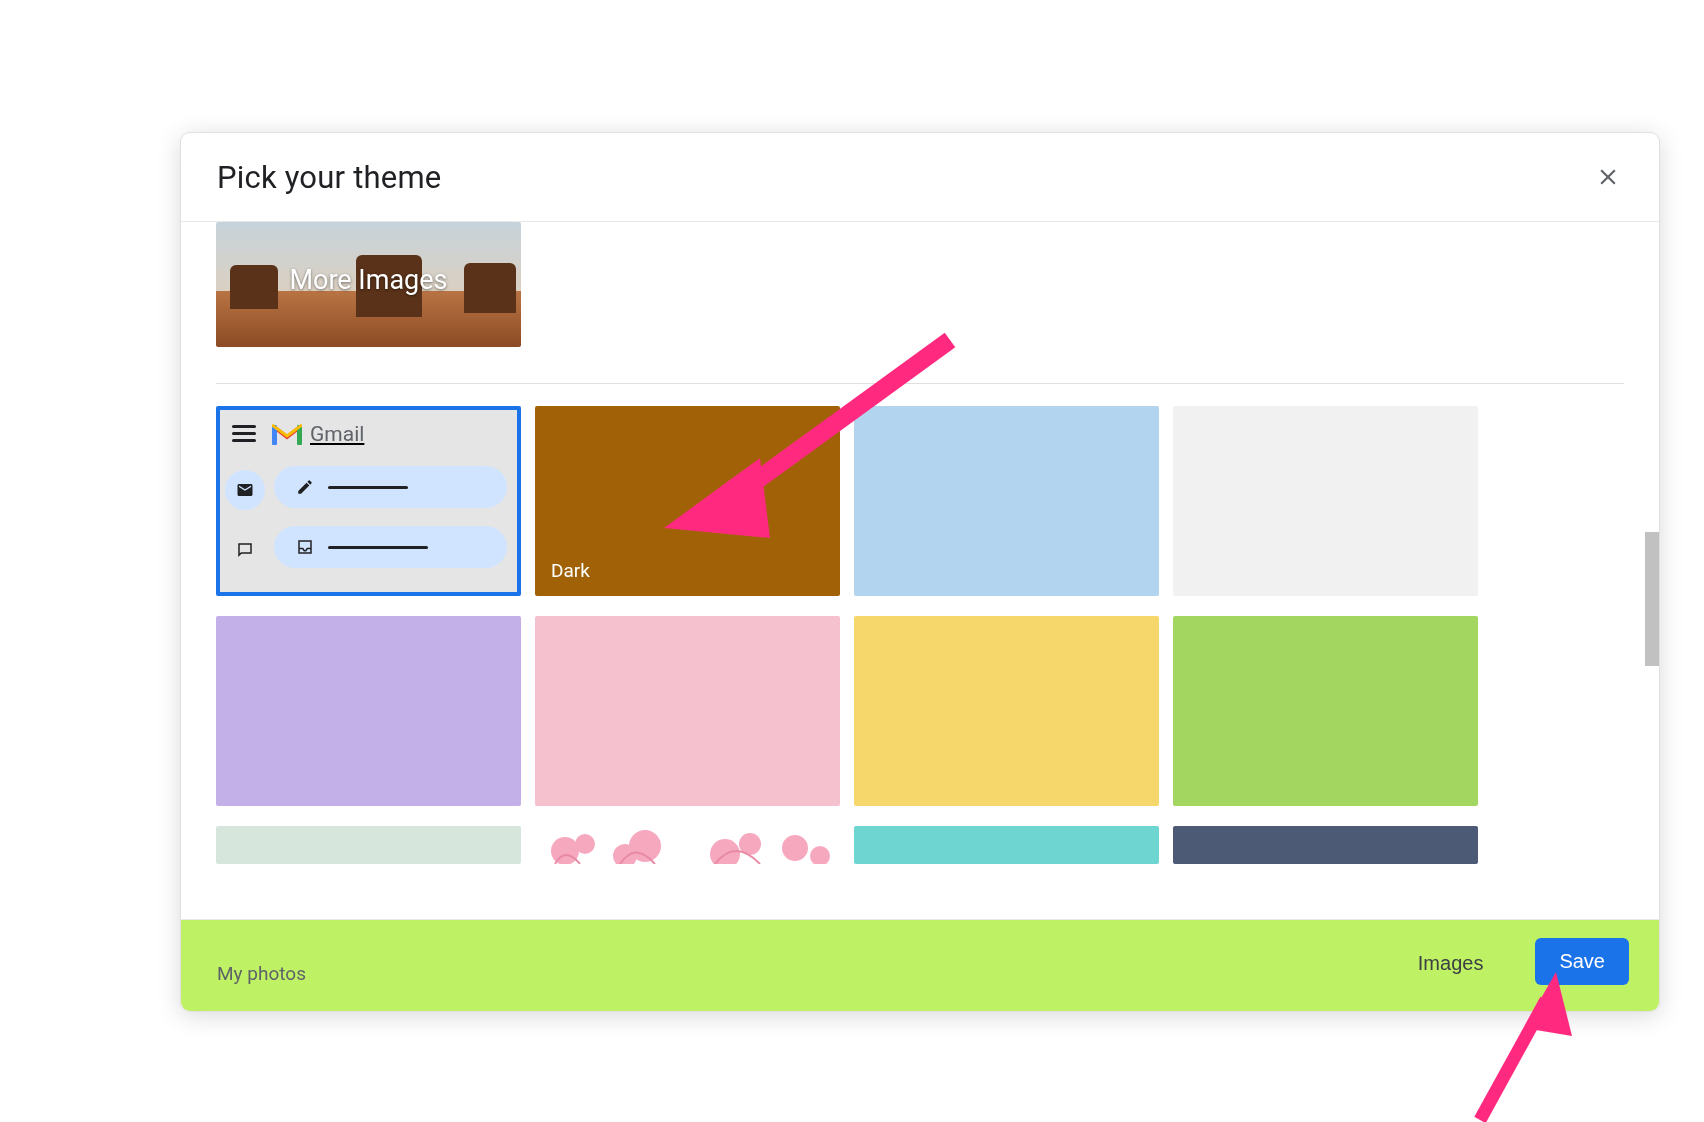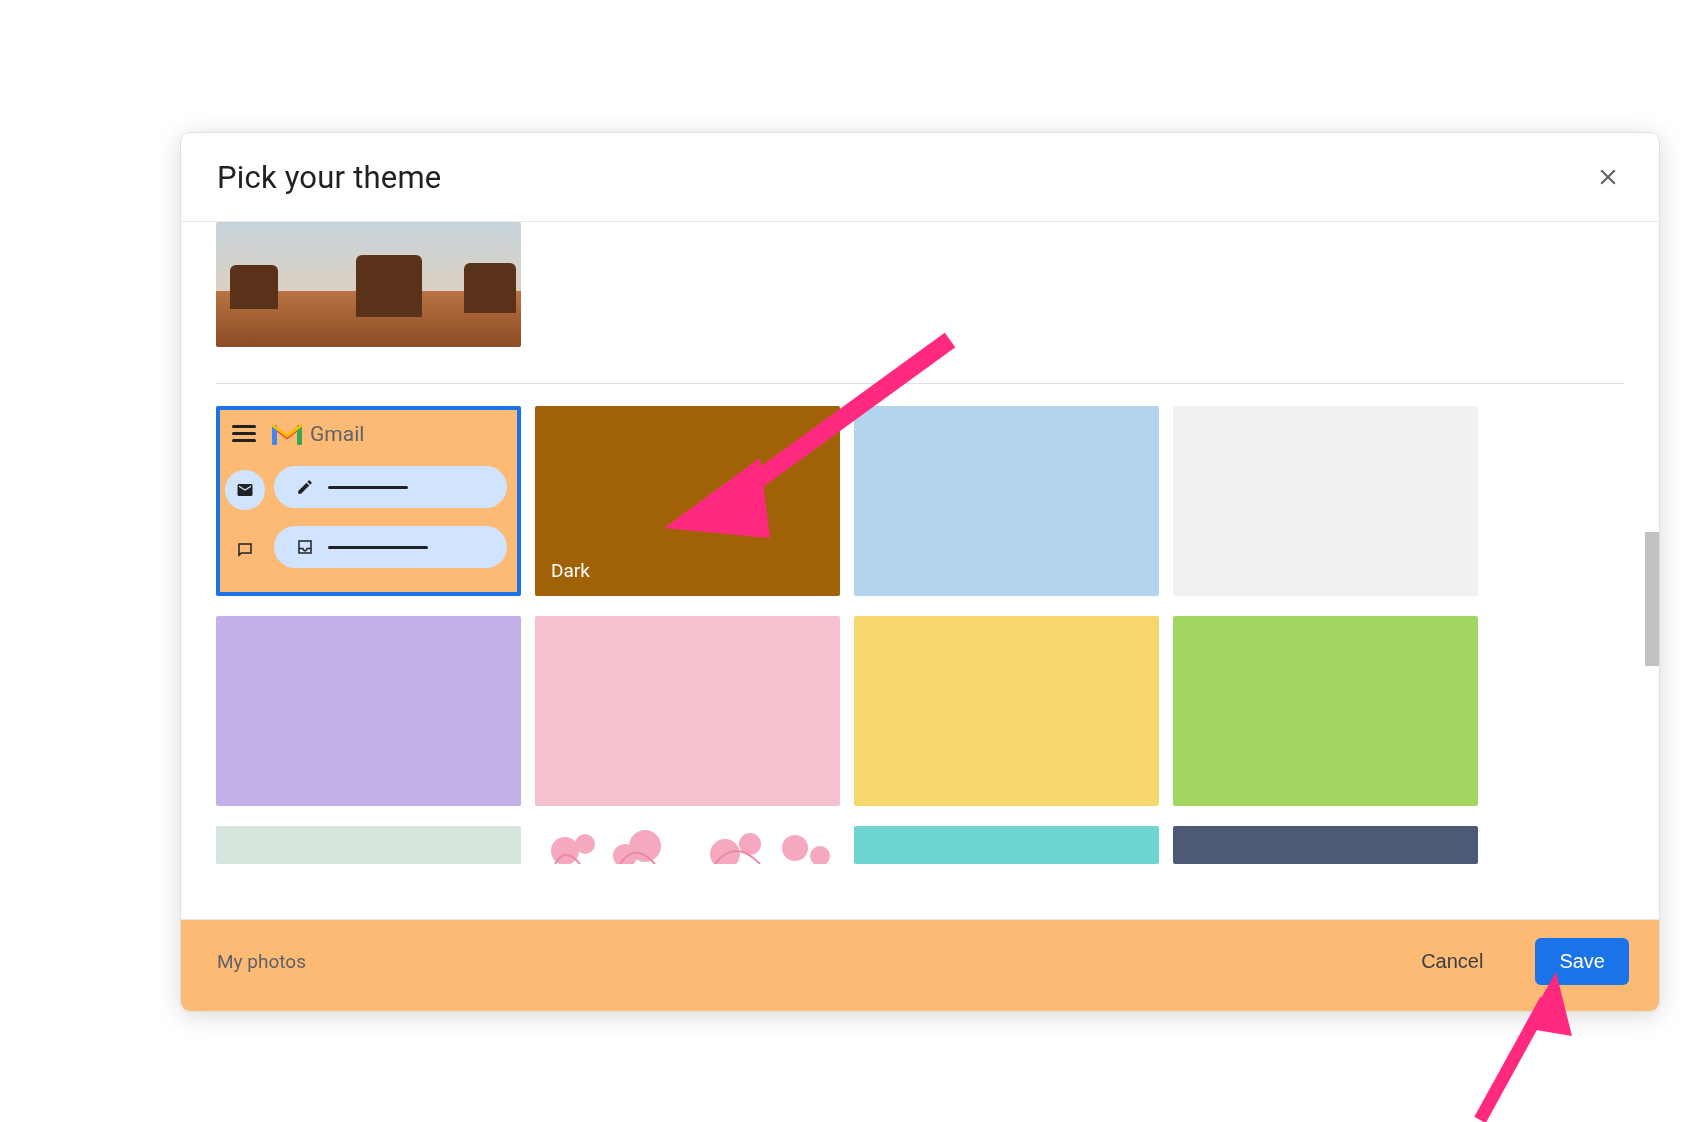--- a/index.html
+++ b/index.html
@@ -54,21 +54,21 @@
   .divider { height:1px; background:#e0e0e0; margin: 36px 5px 22px 5px; }
 
   .theme-grid { display:grid; grid-template-columns: repeat(4, 305px); column-gap: 14px; row-gap: 20px; margin-left:5px; }
 
   .theme-tile { width:305px; height:190px; cursor:pointer; position:relative; border-radius:2px; overflow:hidden; }
   .theme-tile.short { height: 38px; }
   .theme-tile.selected { outline: 4px solid #1a73e8; outline-offset: -4px; }
   .tile-label { position:absolute; left:16px; bottom:14px; color:#fff; font-size:19px; font-weight:400; }
 
   
-  .gmail-preview { background:#fdba74; width:100%; height:100%; padding:10px 0 0 0; }
+  .gmail-preview { background:#e5e5e5; width:100%; height:100%; padding:10px 0 0 0;text-decoration:underline; }
   .gp-row { display:flex; align-items:center; gap:16px; padding: 6px 16px; }
   .gp-menu { width:24px; height:18px; }
   .gp-menu div { height:3px; background:#202124; border-radius:2px; margin-bottom:4px; }
   .gp-gmail-logo { display:flex; align-items:center; gap:8px; }
   .gp-gmail-text { font-size:21px; color:#5f6368; font-weight:400; }
   .gp-sidebar-col { width:58px; display:flex; flex-direction:column; gap:20px; align-items:center; padding-top:18px; }
   .gp-content-col { flex:1; display:flex; flex-direction:column; gap:18px; padding-top:14px; padding-right:14px; }
   .gp-body { display:flex; height: calc(100% - 40px); }
   .gp-pill { background:#d1e4ff; border-radius:24px; height:42px; display:flex; align-items:center; gap:14px; padding: 0 22px; }
   .gp-icon { width:18px; height:18px; }
@@ -81,22 +81,22 @@
   .cherry-tile { background:#fff; position:relative; overflow:hidden; }
   .cherry-tile svg { position:absolute; inset:0; }
 
   
   .scrollbar-thumb { position:absolute; right:0px; top:310px; width:14px; height:134px; background:#c1c1c1; border-radius:0; }
 
   .dialog-footer {
     border-top: 1px solid #e8e8e8;
     padding: 18px 30px 26px 36px;
     display:flex;
-    align-items:center;
-    background:#fdba74;
+    align-items:flex-end;
+    background:#bef264;
   }
   .my-photos-link { font-size:19px; color:#5f6368; cursor:pointer; }
   .footer-spacer { flex: 1; }
   .cancel-btn { font-size:20px; color:#3c4043; padding: 10px 24px; cursor:pointer; background:none; border:none; margin-right:28px; }
   .save-btn { font-size:20px; color:#fff; background:#1a73e8; padding: 12px 24px; border:none; border-radius:6px; cursor:pointer; position:relative; }
 
   
   .arrow-overlay { position:absolute; pointer-events:none; }
 </style>
 </head>
@@ -113,20 +113,21 @@
     </div>
   </div>
 
   <div class="dialog-body">
 
     <div class="more-images-tile">
       <div class="desert-sky"></div>
       <div class="butte b1"></div>
       <div class="butte b2"></div>
       <div class="butte b3"></div>
+      <div class="more-images-text">More Images</div>
     </div>
 
     <div class="divider"></div>
 
     <div class="theme-grid">
 
       <div class="theme-tile selected">
         <div class="gmail-preview">
           <div class="gp-row">
             <div class="gp-menu">
@@ -205,21 +206,21 @@
       <div class="theme-tile short" style="background:#4c5a75"></div>
 
     </div>
 
     <div class="scrollbar-thumb"></div>
   </div>
 
   <div class="dialog-footer">
     <div class="my-photos-link">My photos</div>
     <div class="footer-spacer"></div>
-    <button class="cancel-btn">Cancel</button>
+    <button class="cancel-btn">Images</button>
     <button class="save-btn">Save</button>
   </div>
 
 </div>
 
 <svg class="arrow-overlay" style="left:0;top:0" width="1704" height="1122">
   <defs>
     <marker id="ahead1" markerWidth="24" markerHeight="24" refX="6" refY="12" orient="auto" markerUnits="userSpaceOnUse">
       <path d="M0 0 L24 12 L0 24 L6 12 Z" fill="#ff2a7f"></path>
     </marker>

